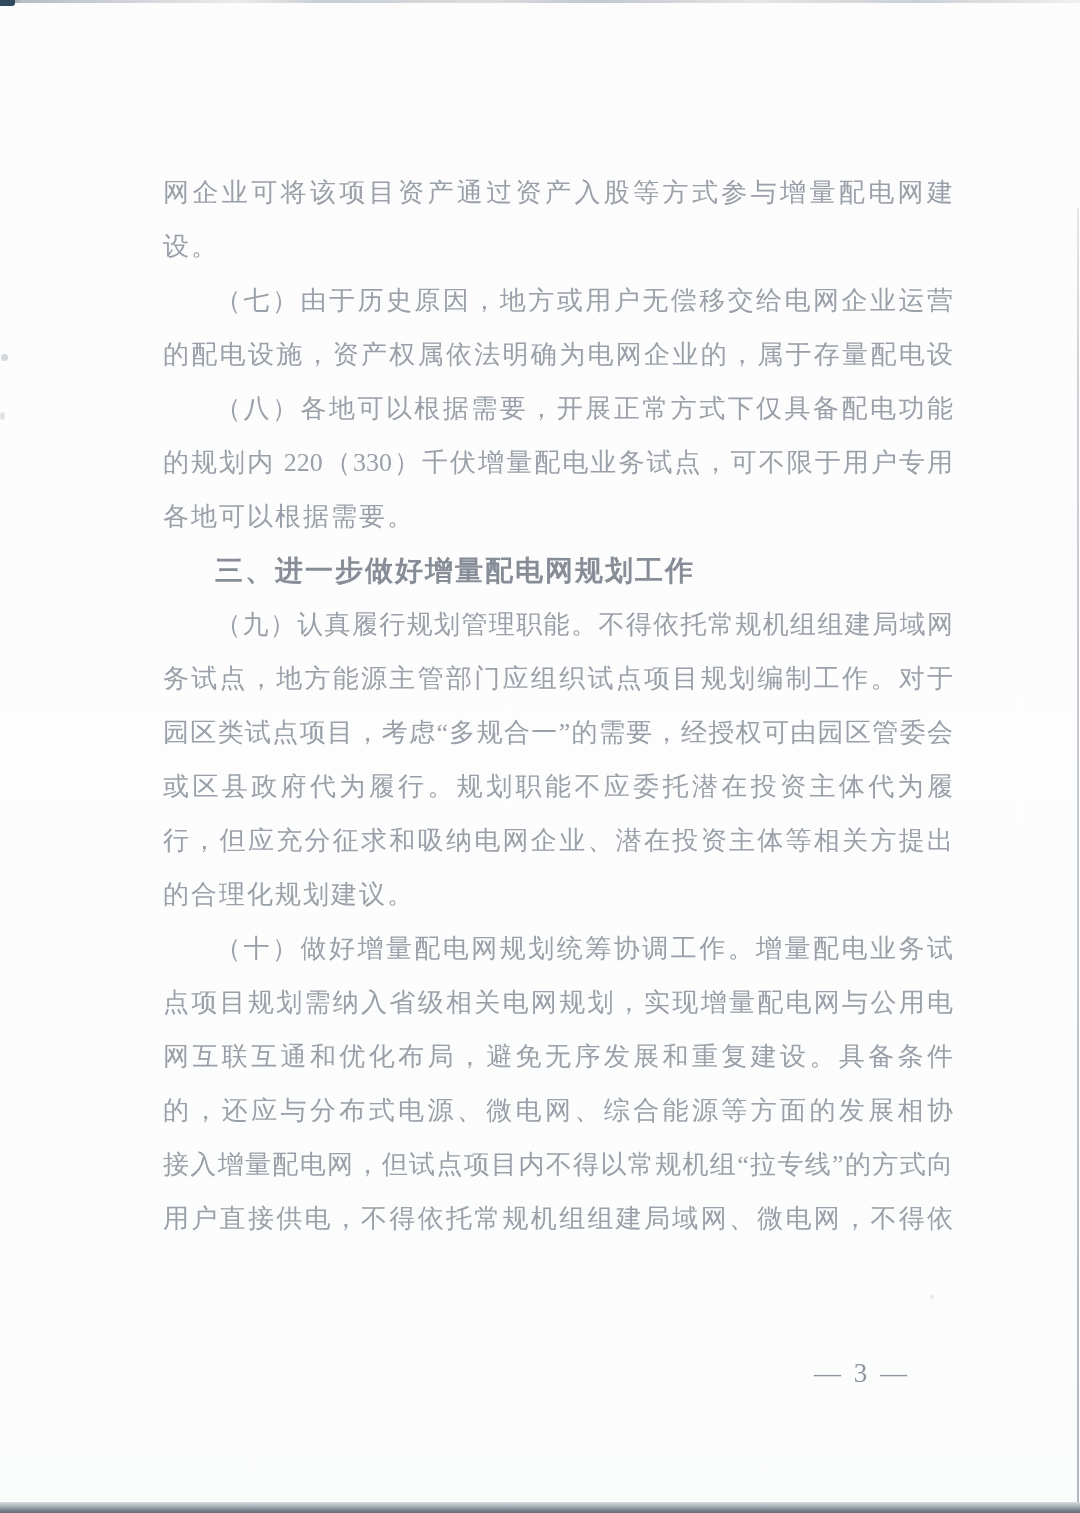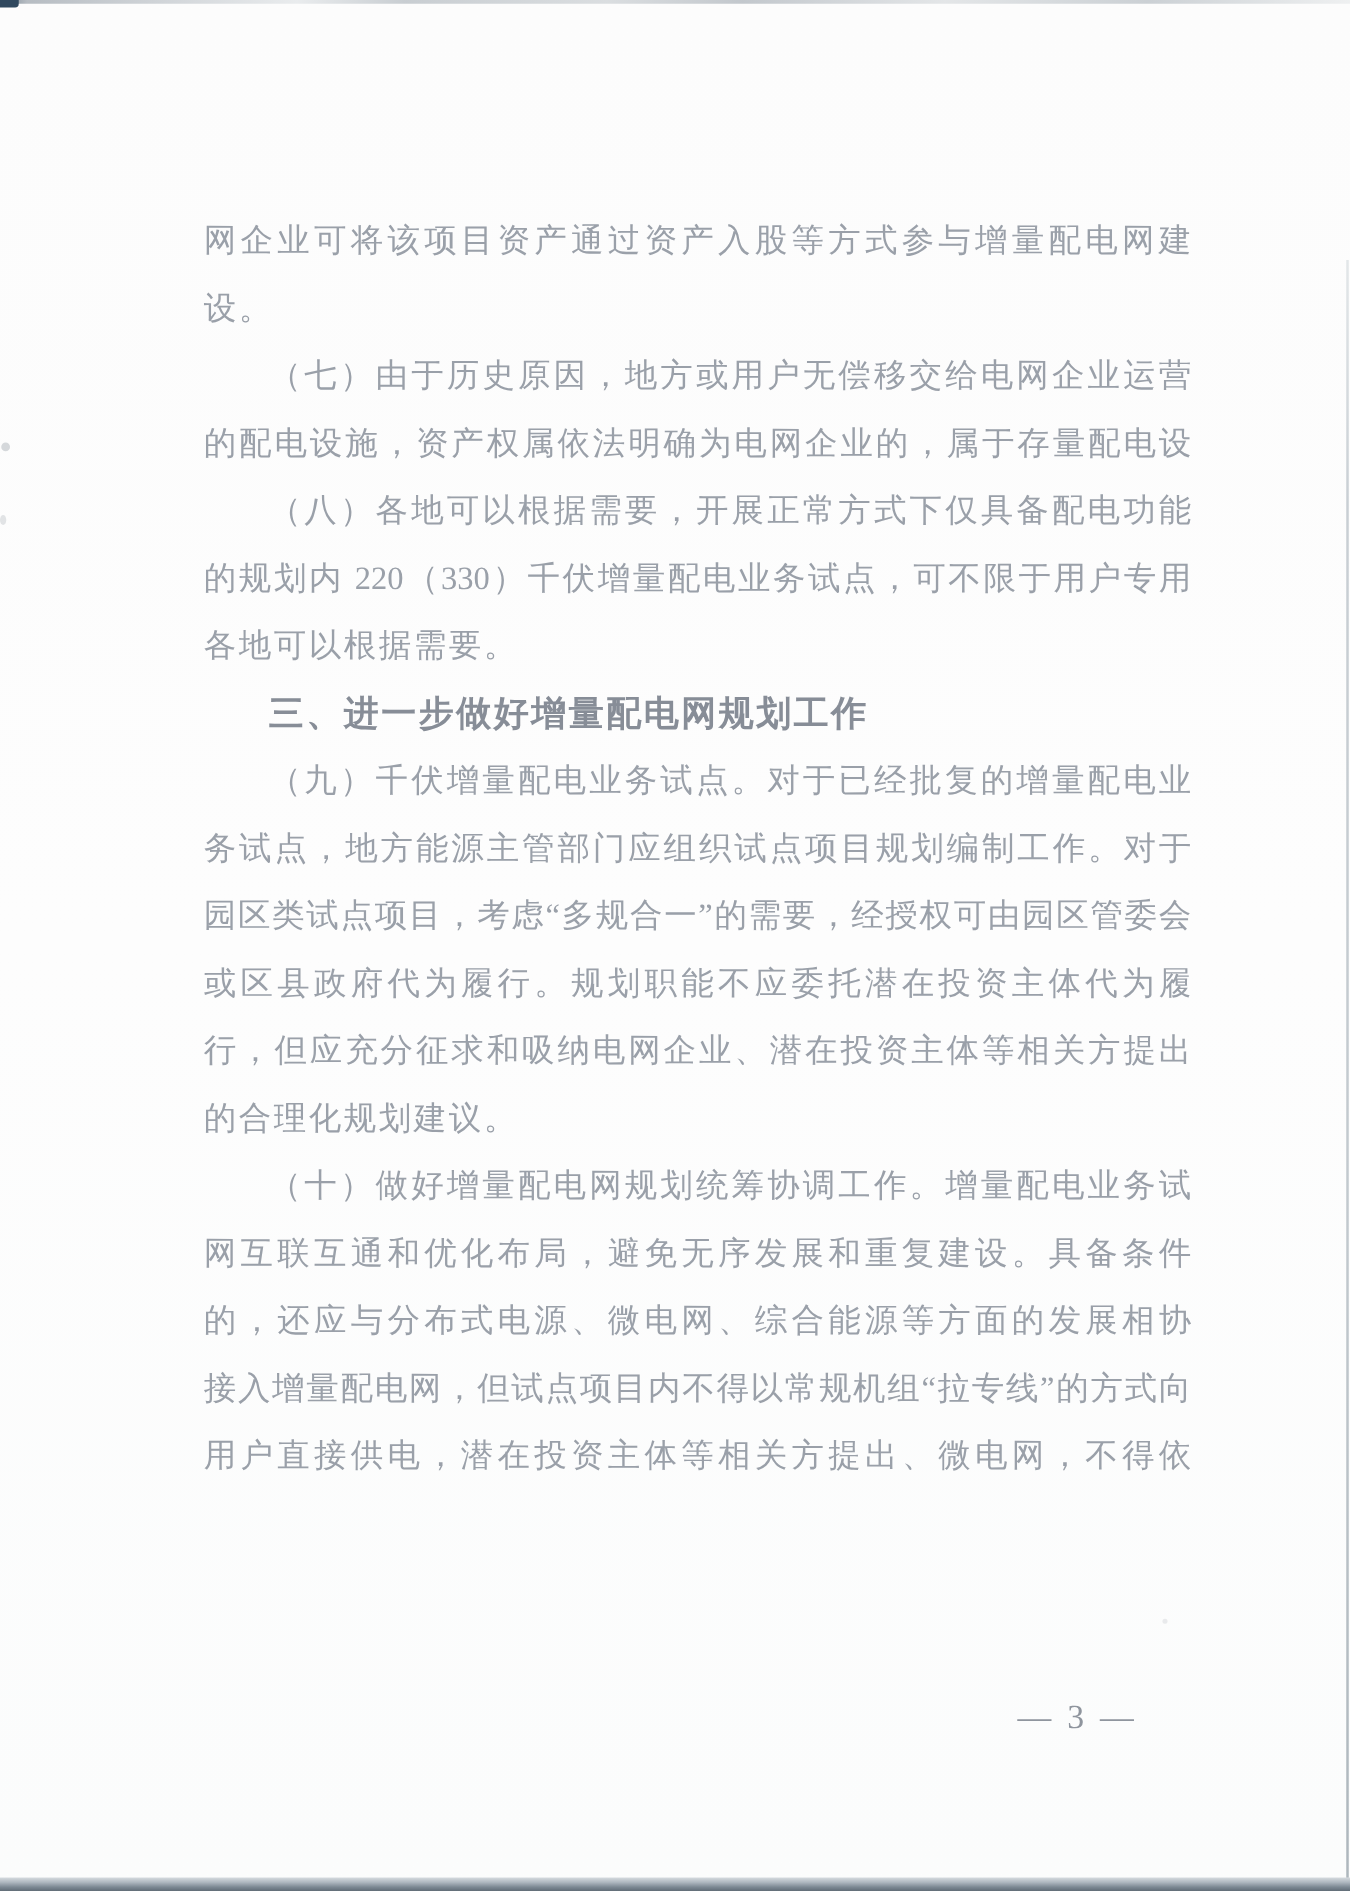--- a/index.html
+++ b/index.html
@@ -85,31 +85,32 @@
 
   <div class="text-block" id="lines">
       <div class="line justify">网企业可将该项目资产通过资产入股等方式参与增量配电网建</div>
       <div class="line">设。</div>
       <div class="line justify indent">（七）由于历史原因，地方或用户无偿移交给电网企业运营</div>
       <div class="line justify">的配电设施，资产权属依法明确为电网企业的，属于存量配电设</div>
       <div class="line justify indent">（八）各地可以根据需要，开展正常方式下仅具备配电功能</div>
       <div class="line justify">的规划内 220（330）千伏增量配电业务试点，可不限于用户专用</div>
       <div class="line">各地可以根据需要。</div>
       <div class="line indent heading">三、进一步做好增量配电网规划工作</div>
-      <div class="line justify indent">（九）千伏增量配电业务试点。对于已经批复的增量配电业</div>
+      <div class="line justify indent">（九）认真履行规划管理职能。不得依托常规机组组建局域网</div>
       <div class="line justify">务试点，地方能源主管部门应组织试点项目规划编制工作。对于</div>
       <div class="line justify">园区类试点项目，考虑“多规合一”的需要，经授权可由园区管委会</div>
       <div class="line justify">或区县政府代为履行。规划职能不应委托潜在投资主体代为履</div>
       <div class="line justify">行，但应充分征求和吸纳电网企业、潜在投资主体等相关方提出</div>
       <div class="line">的合理化规划建议。</div>
       <div class="line justify indent">（十）做好增量配电网规划统筹协调工作。增量配电业务试</div>
+      <div class="line justify">点项目规划需纳入省级相关电网规划，实现增量配电网与公用电</div>
       <div class="line justify">网互联互通和优化布局，避免无序发展和重复建设。具备条件</div>
       <div class="line justify">的，还应与分布式电源、微电网、综合能源等方面的发展相协</div>
       <div class="line justify">接入增量配电网，但试点项目内不得以常规机组“拉专线”的方式向</div>
-      <div class="line justify">用户直接供电，潜在投资主体等相关方提出、微电网，不得依</div>
+      <div class="line justify">用户直接供电，不得依托常规机组组建局域网、微电网，不得依</div>
     </div>
 
   <div class="page-number">— 3 —</div>
 
   <div class="speck speck-1"></div>
   <div class="speck speck-2"></div>
   <div class="speck speck-3"></div>
 
   <div class="scan-right-line"></div>
   <div class="scan-bottom-band"></div>

